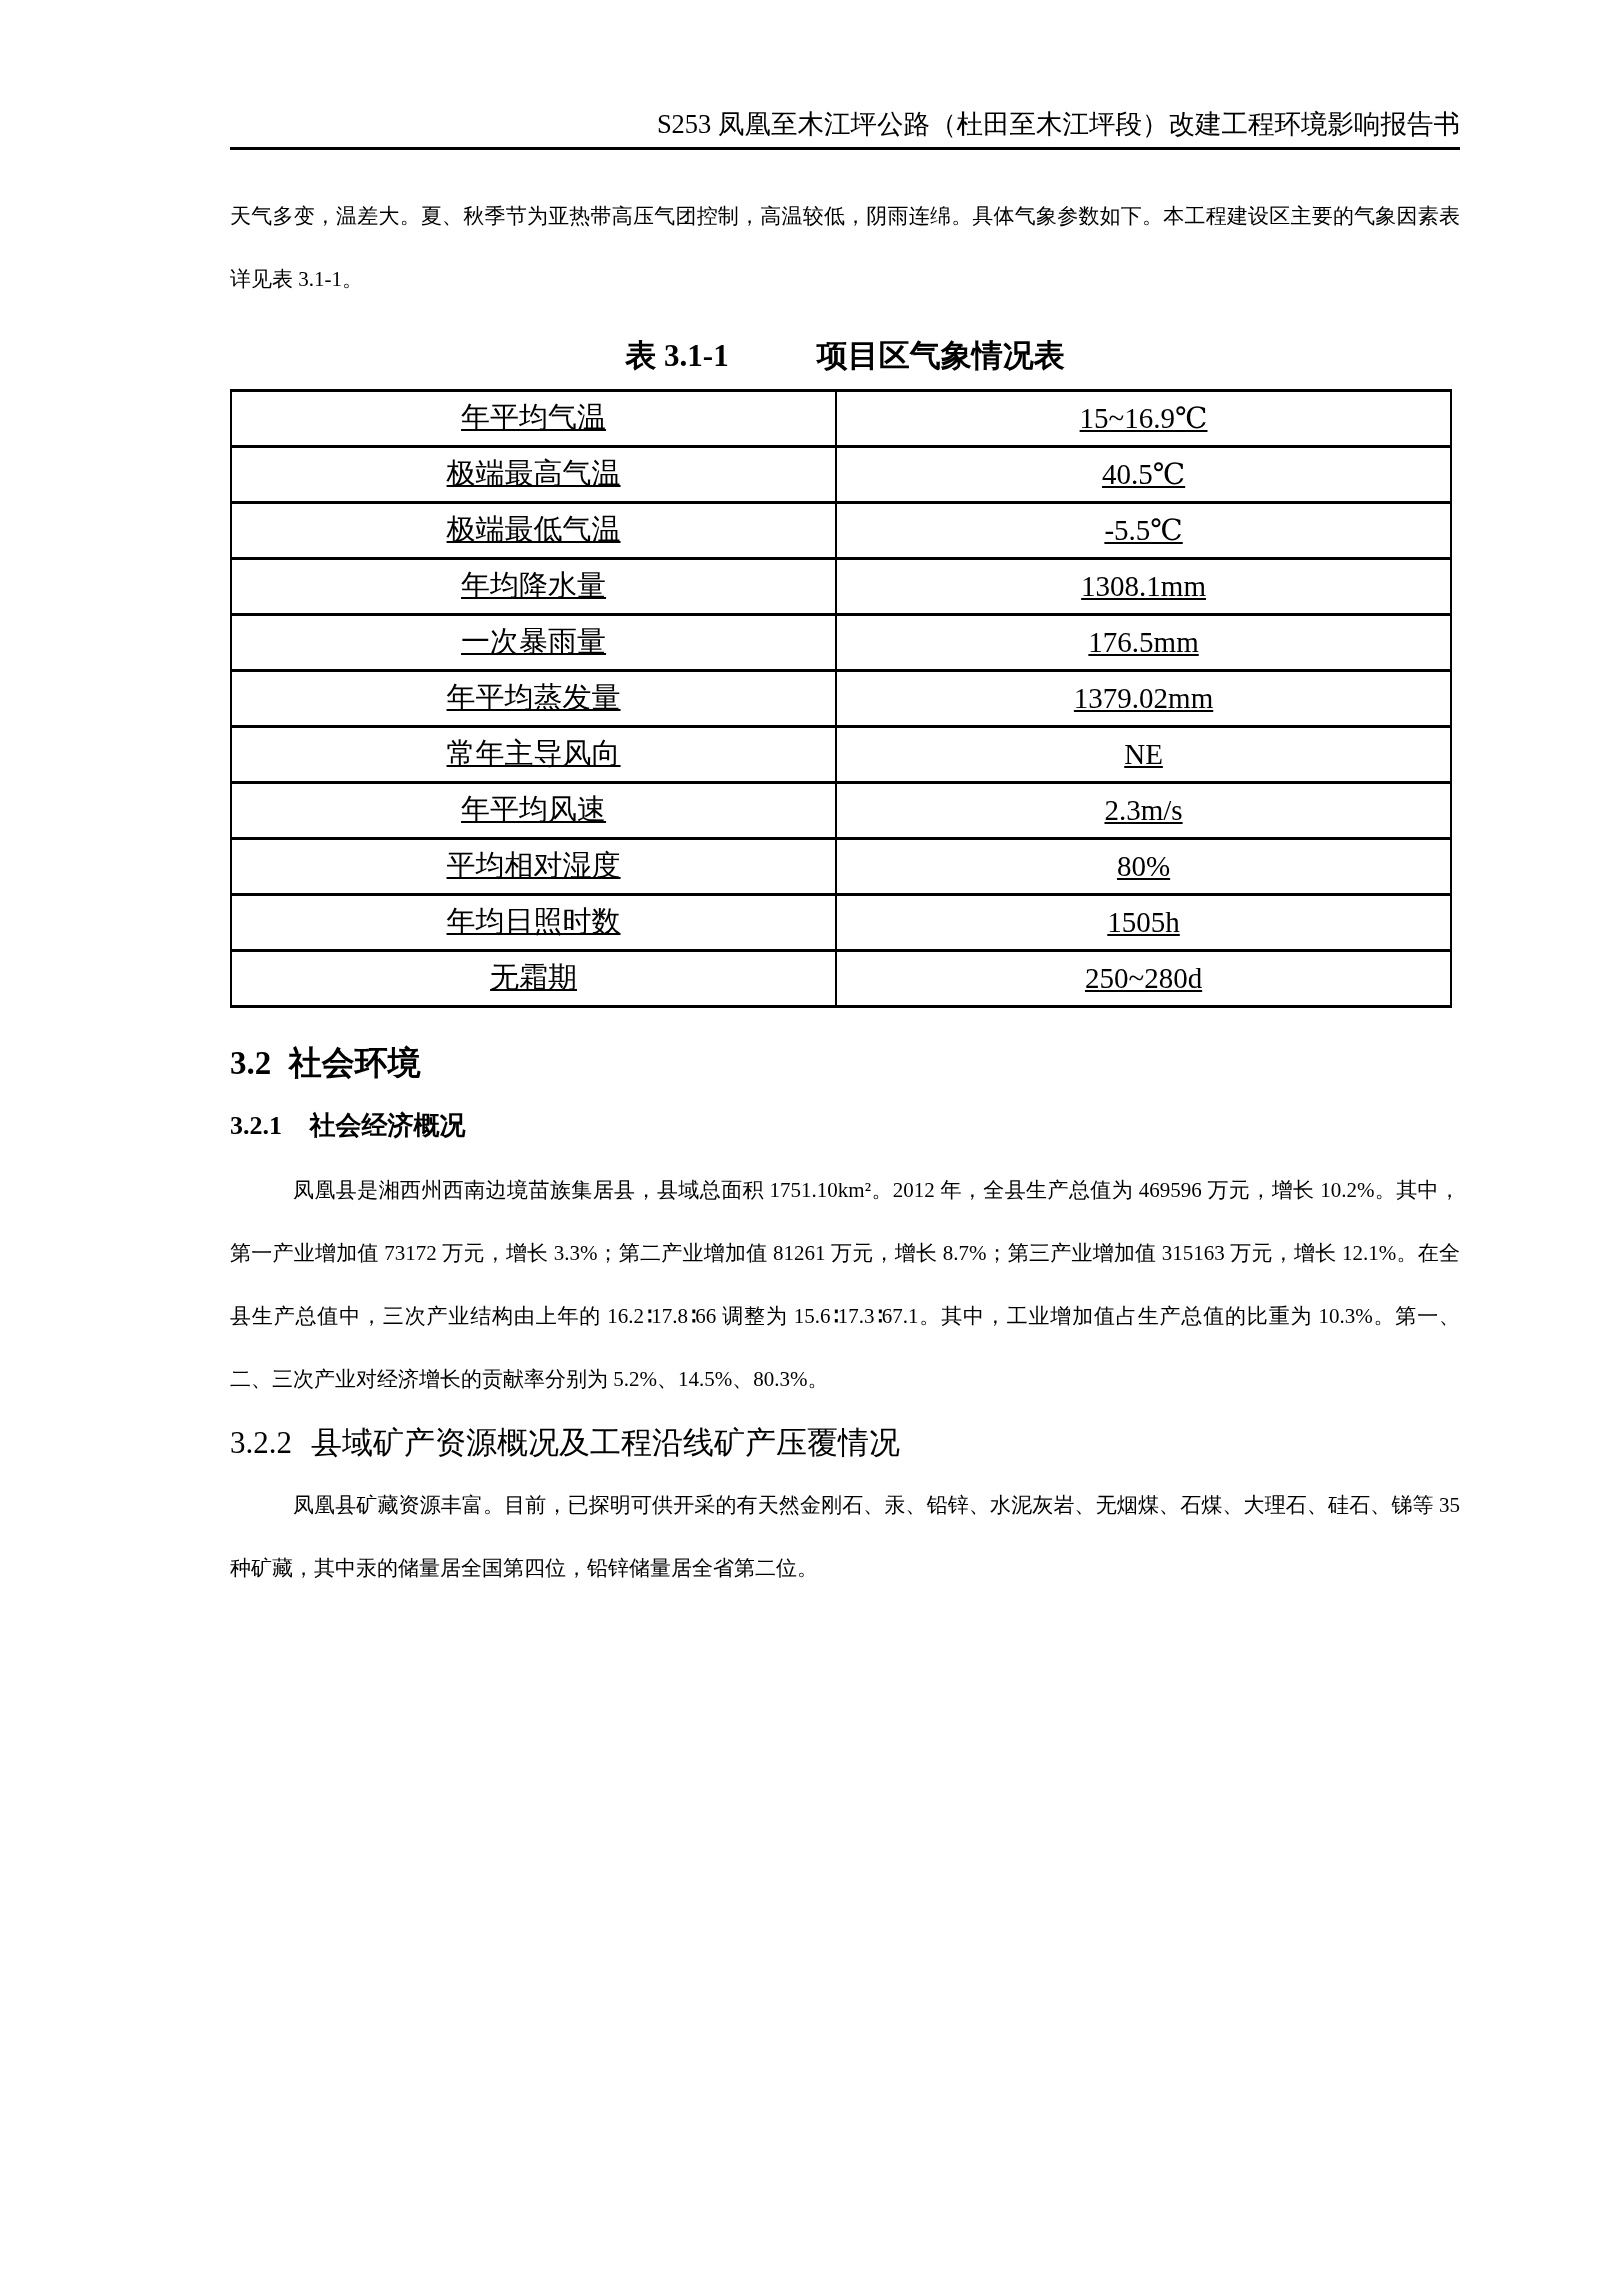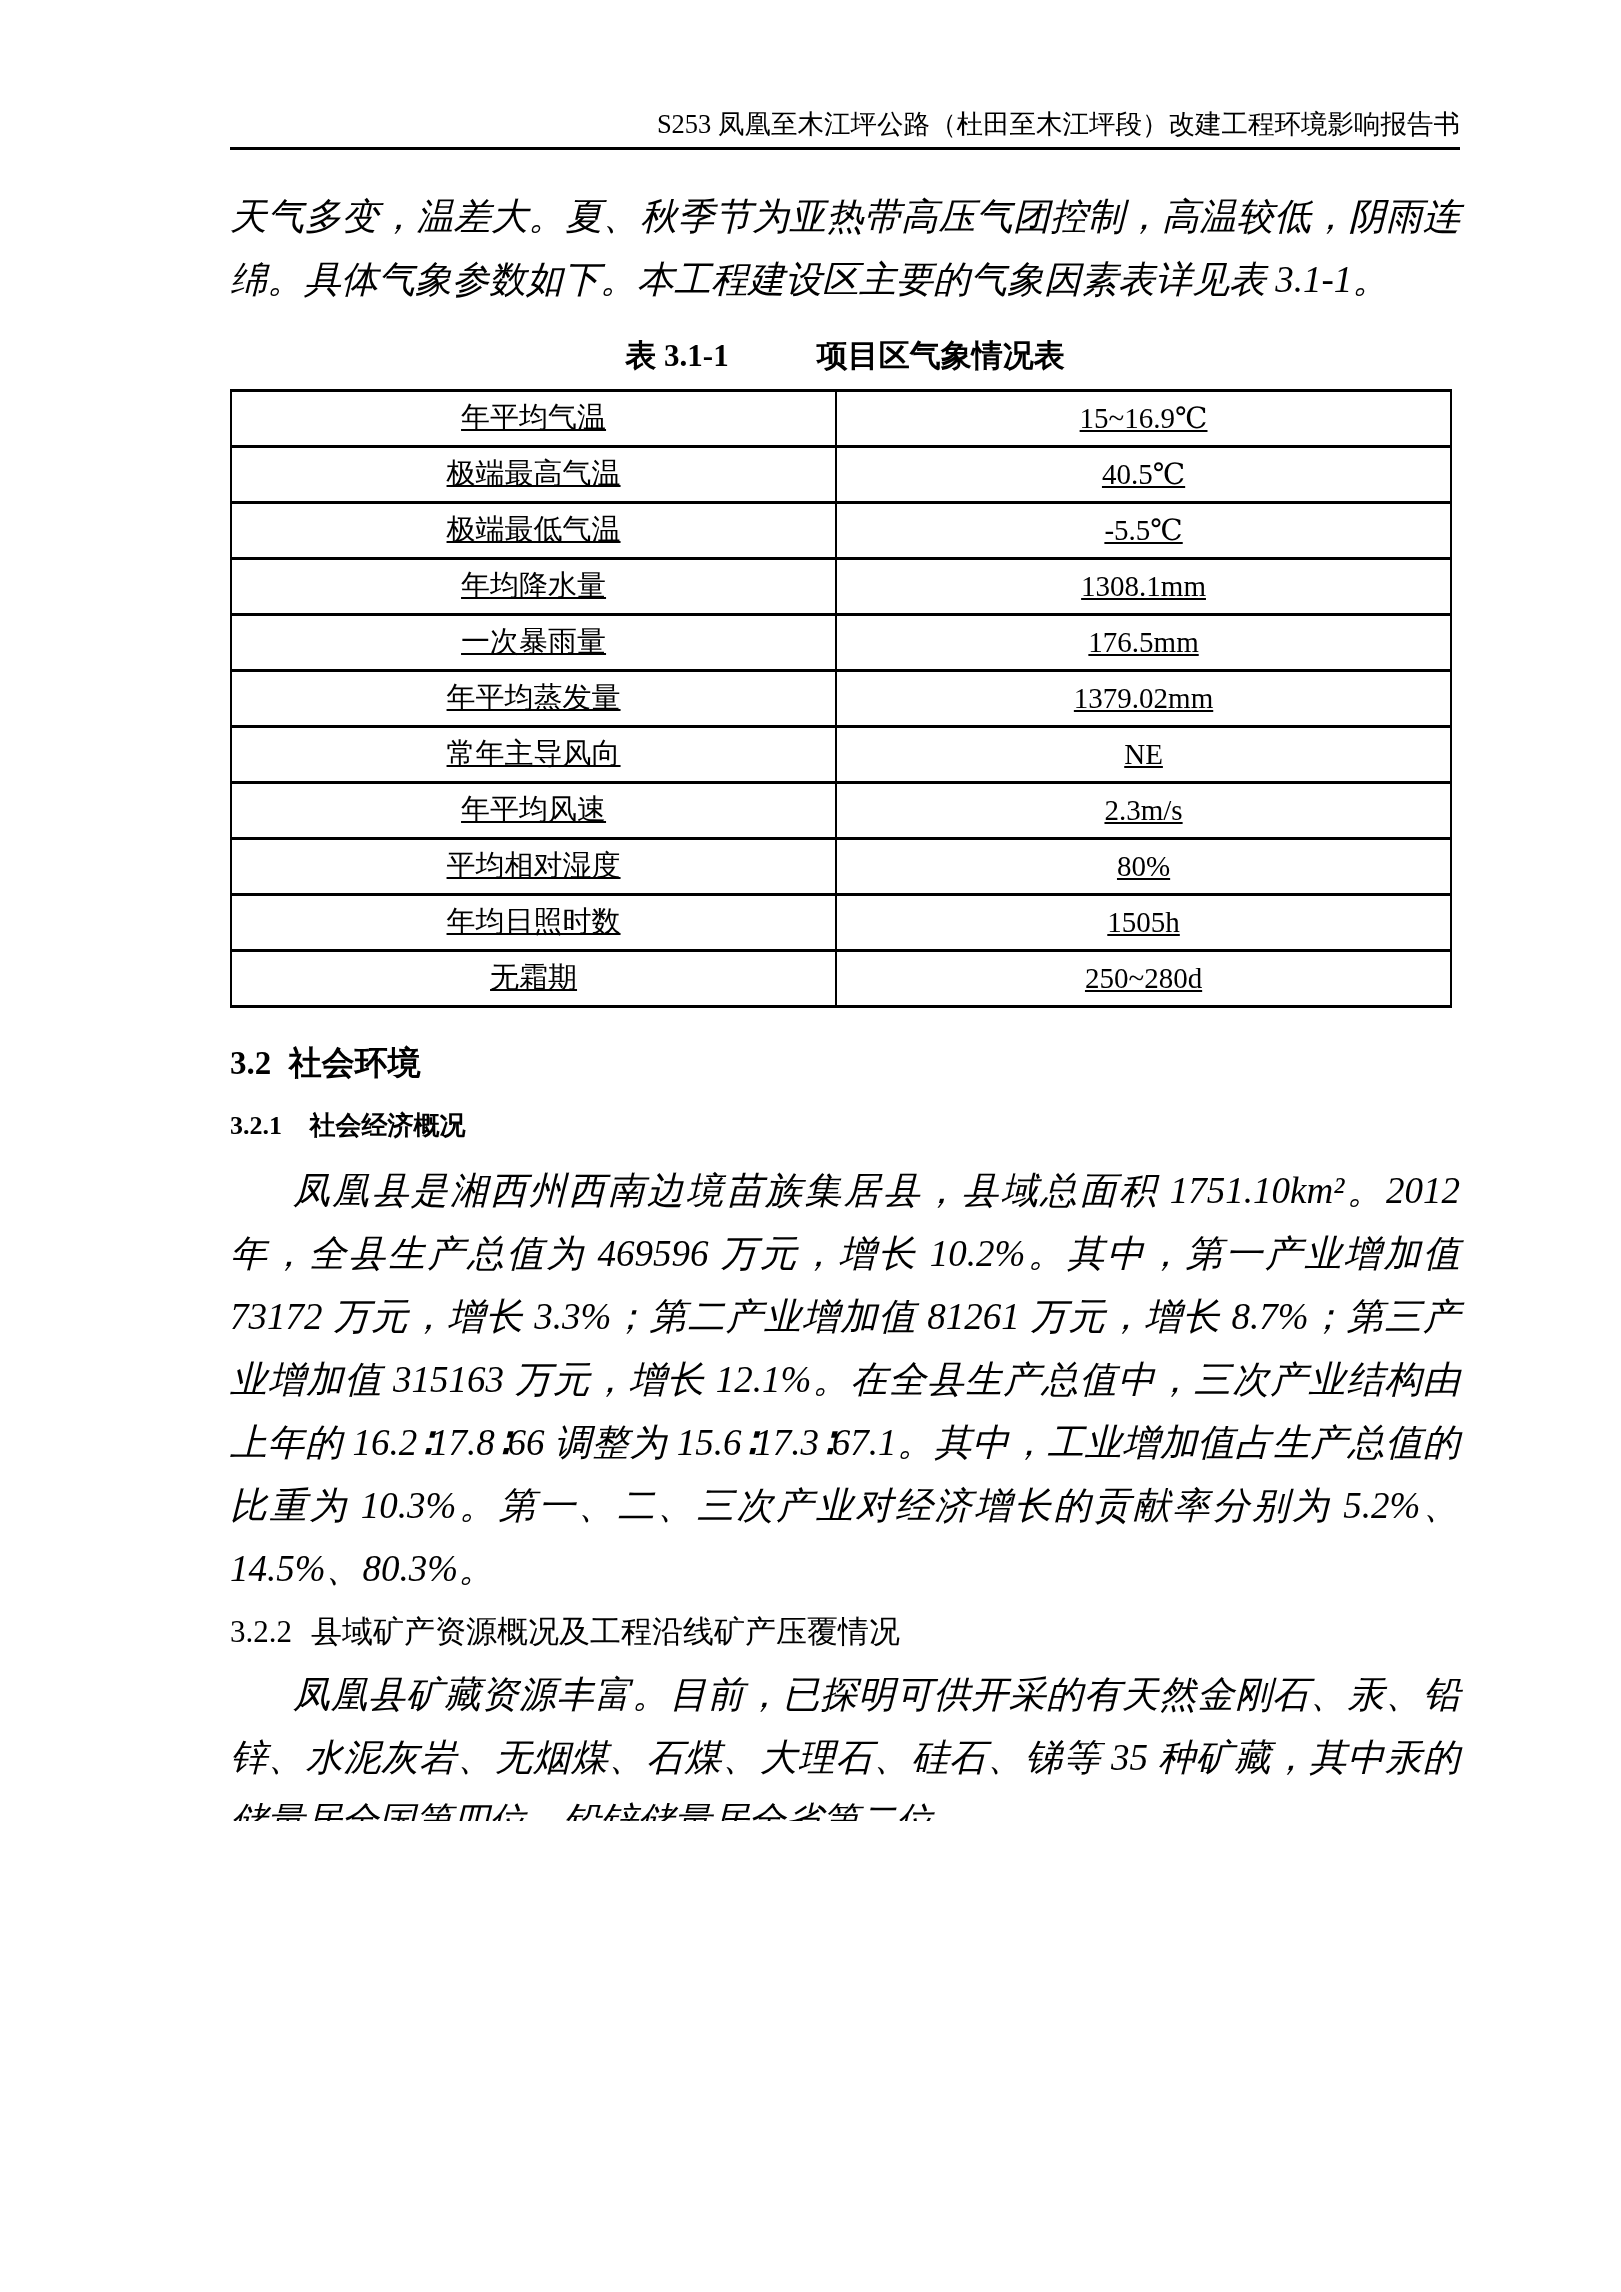--- a/index.html
+++ b/index.html
@@ -11,21 +11,21 @@
     background: #ffffff;
     color: #000000;
     font-family: "Liberation Serif", "DejaVu Serif", serif;
     overflow: hidden;
   }
   .content { padding: 0 161px 0 230px; }
 
   .header { padding-top: 110px; text-align: right; font-size: 26.5px; line-height: 29px; }
   .rule { margin-top: 7.8px; border-top: 3.9px solid #000; height: 0; }
 
-  .p { font-size: 37px; line-height: 63px; text-align: justify; font-style: italic; }
+  .p { font-size: 21px; line-height: 63px; text-align: justify; }
   .p-intro { margin-top: 35px; }
   .indent { text-indent: 63px; }
 
   .table-caption {
     margin-top: 23px;
     text-align: center;
     font-size: 31px;
     font-weight: bold;
     line-height: 43px;
   }

